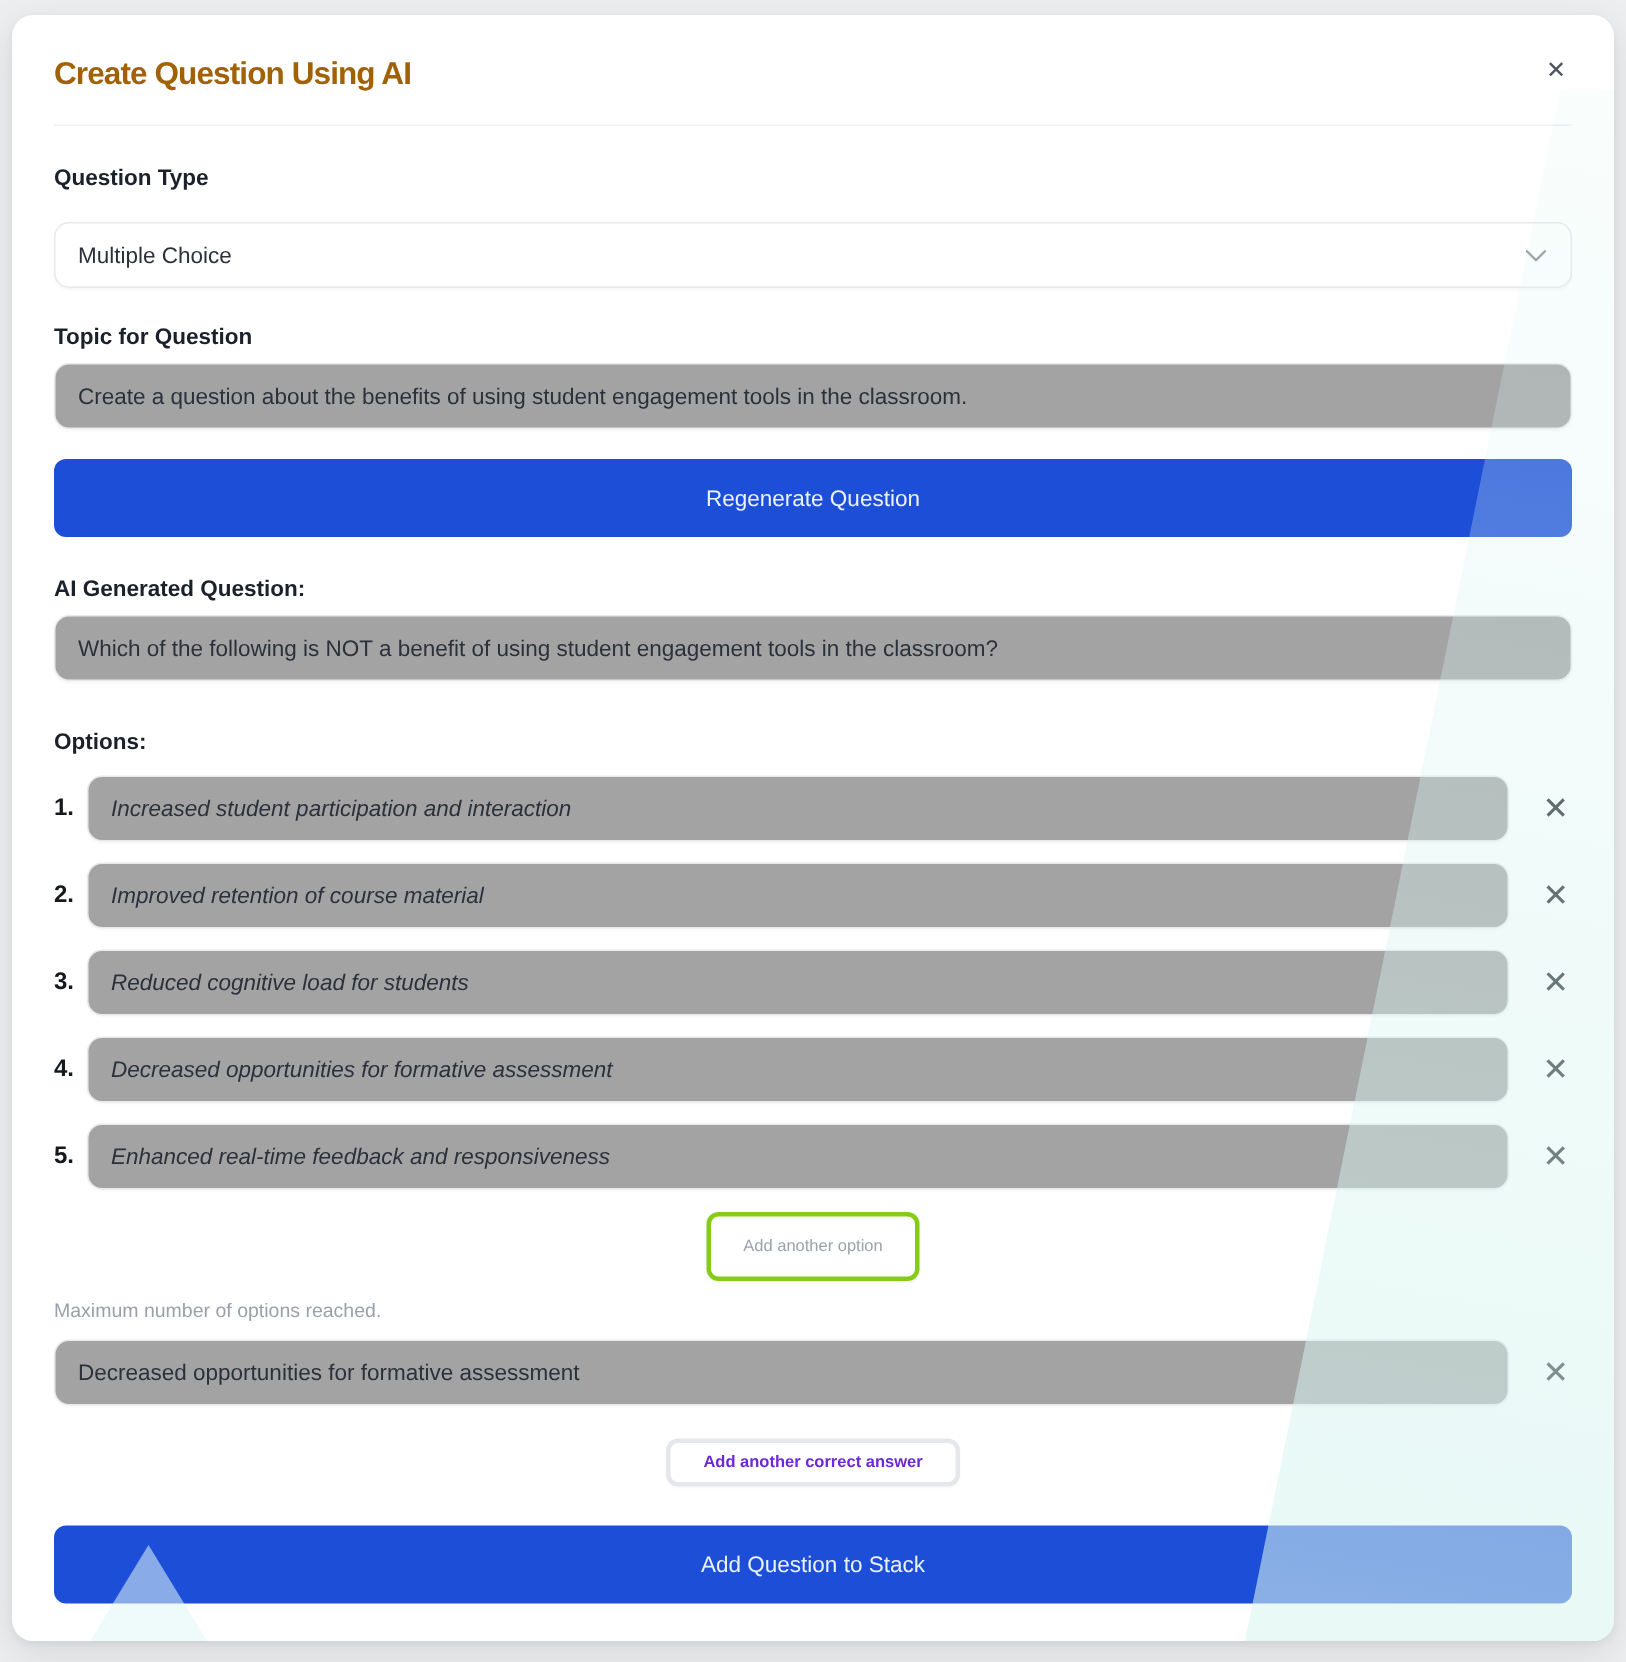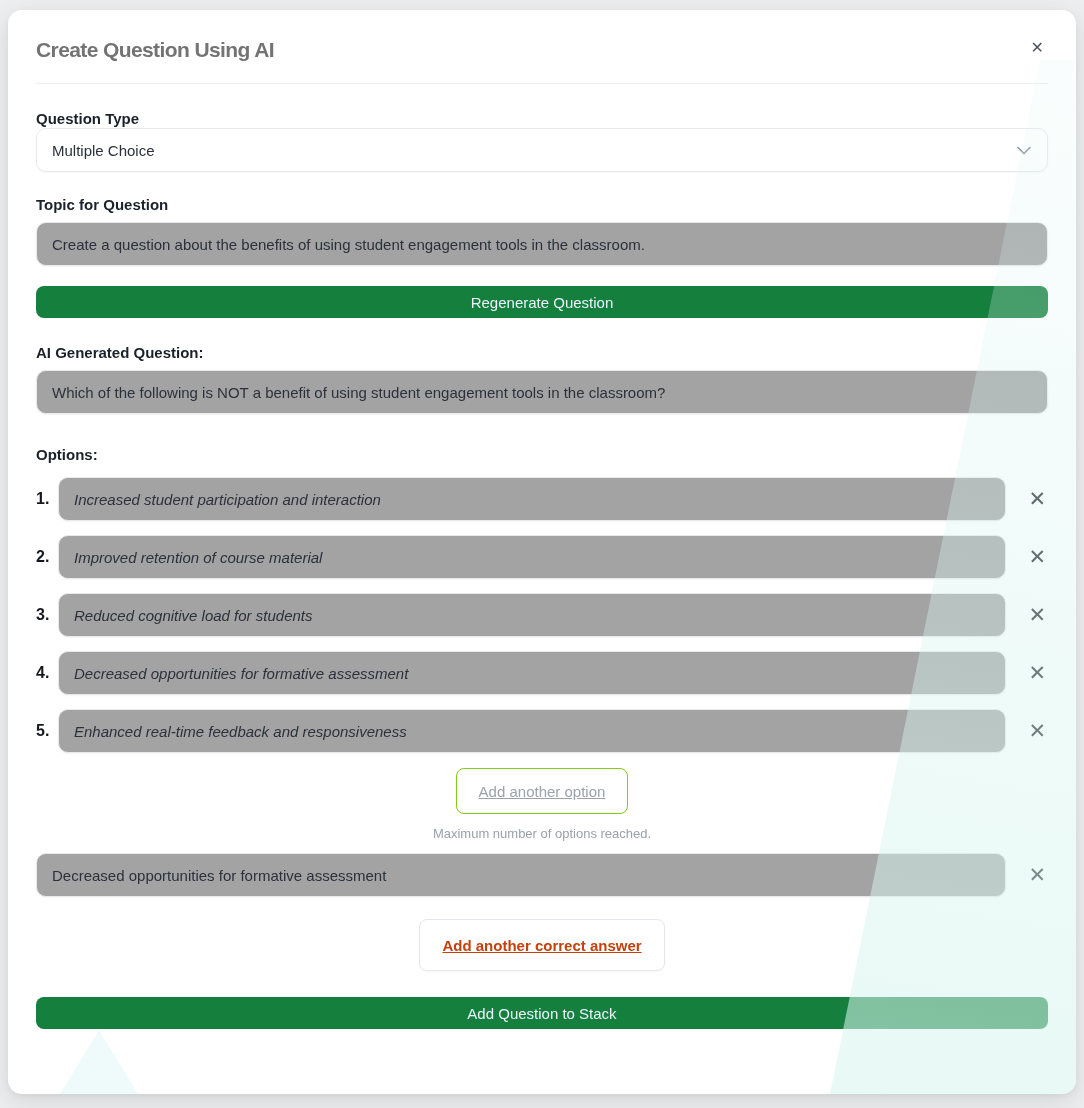--- a/index.html
+++ b/index.html
@@ -37,21 +37,21 @@
     pointer-events: none;
   }
   .modal-header {
     display: flex; align-items: flex-start; justify-content: space-between;
     padding-top: 4px;
   }
   .modal-title {
     font-size: 21px;
     font-weight: 800;
     letter-spacing: -0.6px;
-    color: #737373;
+    color: #a16207;
   }
   .close-btn {
     background: none; border: none; cursor: pointer;
     font-size: 16px; line-height: 1;
     color: #4e555e;
     padding: 4px;
     margin-top: -2px;
   }
   .divider {
     border: none;
@@ -61,21 +61,21 @@
   .field-label {
     font-size: 15px;
     font-weight: 700;
     color: #1b212b;
     display: block;
   }
   .mt-26 { margin-top: 26px; }
   .mt-24 { margin-top: 24px; }
   .mt-22 { margin-top: 32px; }
   .select-box {
-    margin-top: 1px;
+    margin-top: 21px;
     height: 44px;
     border: 1px solid #e7e9ec;
     border-radius: 10px;
     box-shadow: 0 1px 2px rgba(16,24,40,0.04);
     display: flex; align-items: center; justify-content: space-between;
     padding: 0 16px 0 15px;
     font-size: 15px;
     color: #2b313b;
     cursor: pointer;
     background: #fff;
@@ -91,22 +91,22 @@
     padding: 0 15px;
     font-size: 15px;
     color: #2b313b;
     font-family: "Liberation Sans", sans-serif;
     background: #a3a3a3;
     outline: none;
   }
   .btn-primary {
     margin-top: 20px;
     width: 100%;
-    height: 32px;
-    background: #15803d;
+    height: 52px;
+    background: #1d4ed8;
     border: none;
     border-radius: 8px;
     color: #eaf2fe;
     font-size: 15px;
     font-family: "Liberation Sans", sans-serif;
     cursor: pointer;
   }
   .options-list { margin-top: 4px; }
   .option-row {
     display: flex;
@@ -129,41 +129,39 @@
     margin-left: 20px;
     padding: 2px;
     flex: 0 0 auto;
     font-family: "DejaVu Sans", sans-serif;
   }
   .center-row { display: flex; justify-content: center; }
   .btn-secondary {
     height: 46px;
     padding: 0 22px;
     background: #ffffff;
-    border: 1px solid #84cc16;
+    border: 3px solid #84cc16;
     border-radius: 8px;
     box-shadow: 0 1px 2px rgba(16,24,40,0.03);
-    font-size: 15px;
+    font-size: 11px;
     font-family: "Liberation Sans", sans-serif;
     cursor: pointer;
-    text-decoration: underline;
   }
   .btn-secondary.disabled {
     color: #9ba2ac;
     cursor: default;
   }
   .btn-secondary.dark {
-    height: 52px;
+    height: 32px;
     border-color: #e4e7eb;
-    color: #c2410c;
+    color: #6d28d9;
     font-weight: 700;
   }
   .helper-text {
     margin-top: 12px;
-    text-align: center;
     font-size: 13px;
     color: #9aa1ab;
   }
   .answer-row { display: flex; align-items: center; margin-top: 12px; }
   .answer-row .text-input { margin-top: 0; flex: 1; }
 </style>
 </head>
 <body>
 
 <div class="modal">

